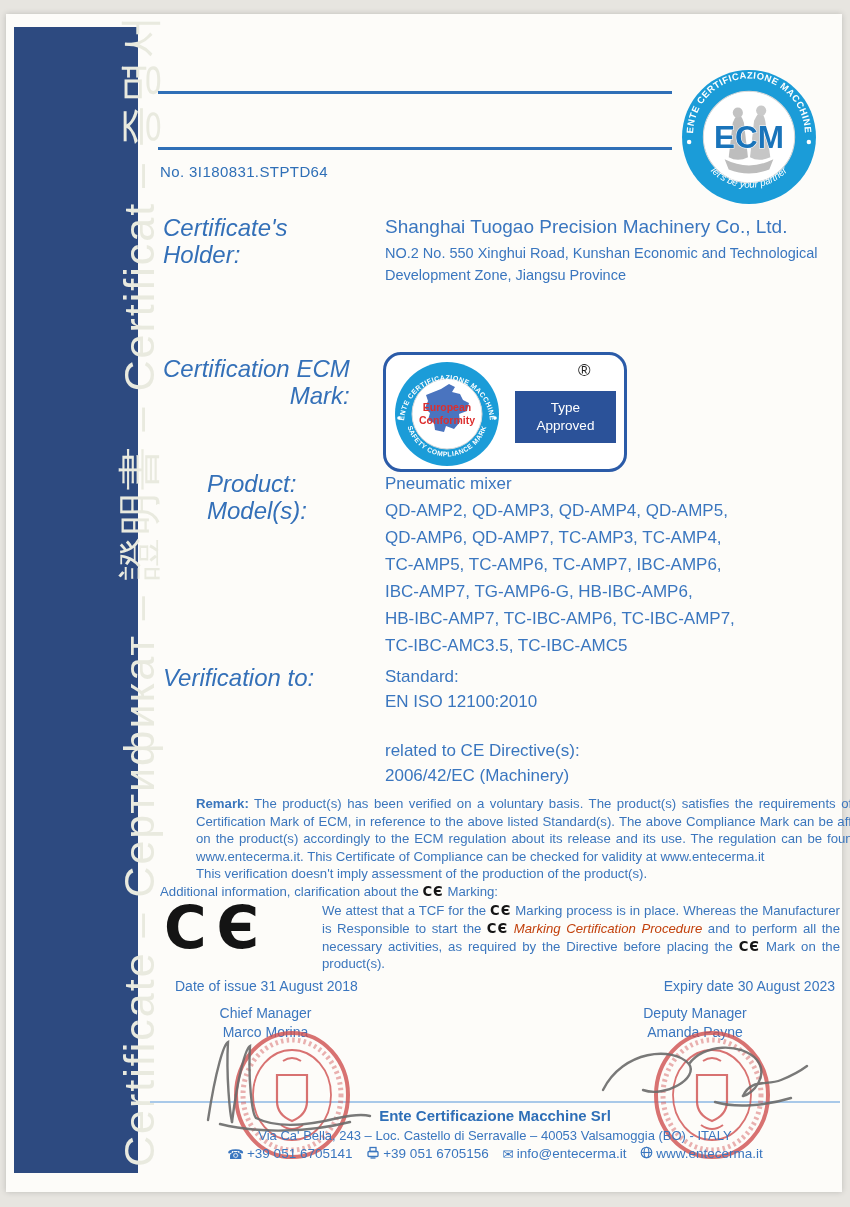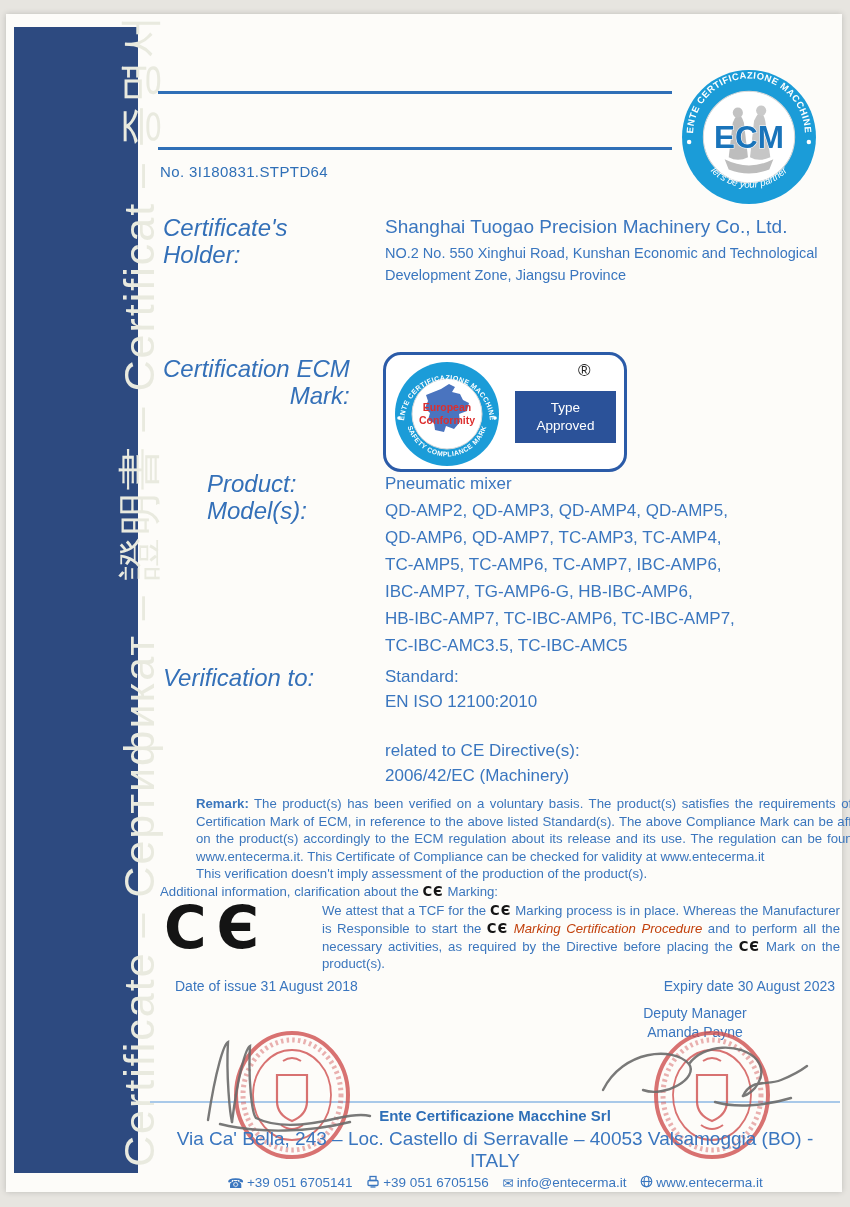--- a/index.html
+++ b/index.html
@@ -55,21 +55,21 @@
   .stamp.left { left:225px; top:1025px; }
   .stamp.right { left:645px; top:1025px; }
   .sig { position:absolute; z-index:2; }
   .sig.left { left:180px; top:1028px; }
   .sig.right { left:595px; top:1032px; }
 
   
   .footer-rule { position:absolute; left:150px; top:1101px; width:690px; height:2px; background:#a9c9e9; z-index:0; }
   .footer { position:absolute; left:150px; top:1107px; width:690px; text-align:center; z-index:3; color:#3a76bf; }
   .footer .company { font-size:15px; font-weight:700; color:#2f6fb7; margin-bottom:4px; }
-  .footer .addr { font-size:19px; margin-bottom:3px; }
+  .footer .addr { font-size:13px; margin-bottom:3px; }
   .footer .contacts { font-size:13.5px; }
   .footer .contacts .seg { margin:0 5px; white-space:nowrap; }
   .icn { display:inline-block; vertical-align:-1px; margin-right:3px; color:#3a76bf; }
 </style>
 </head>
 <body>
 
 <div class="frame">
   <div class="page"></div>
 
@@ -169,20 +169,24 @@
     <span>Additional information, clarification about the </span><span class="ce">CЄ</span><span> Marking:</span>
   </div>
   <div class="ce-large">CЄ</div>
   <div class="ce-para">
     <span>We attest that a TCF for the </span><span class="ce">CЄ</span><span> Marking process is in place. Whereas the Manufacturer is Responsible to start the </span><span class="ce">CЄ</span><span class="red-seg"> Marking Certification Procedure </span><span>and to perform all the necessary activities, as required by the Directive before placing the </span><span class="ce">CЄ</span><span> Mark on the product(s).</span>
   </div>
 
   <div class="date-issue">Date of issue 31 August 2018</div>
   <div class="date-expiry">Expiry date 30 August 2023</div>
 
+  <div class="mgr left">
+    <div>Chief Manager</div>
+    <div>Marco Morina</div>
+  </div>
   <div class="mgr right">
     <div>Deputy Manager</div>
     <div>Amanda Payne</div>
   </div>
 
   <svg class="stamp left" width="135" height="140" viewBox="0 0 135 140">
     <g stroke="#d05050" fill="none" opacity="0.8">
       <ellipse cx="67" cy="70" rx="56" ry="62" stroke-width="4"></ellipse>
       <ellipse cx="67" cy="70" rx="49" ry="55" stroke-width="5" stroke-dasharray="2.5 3.2" opacity="0.55"></ellipse>
       <ellipse cx="67" cy="70" rx="39" ry="45" stroke-width="1.8"></ellipse>

